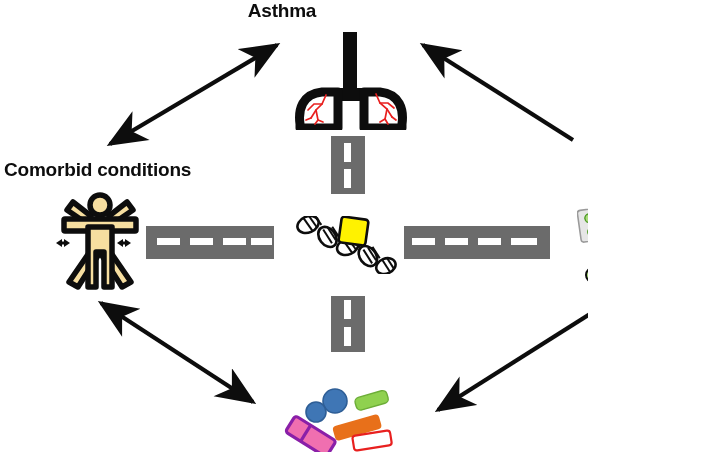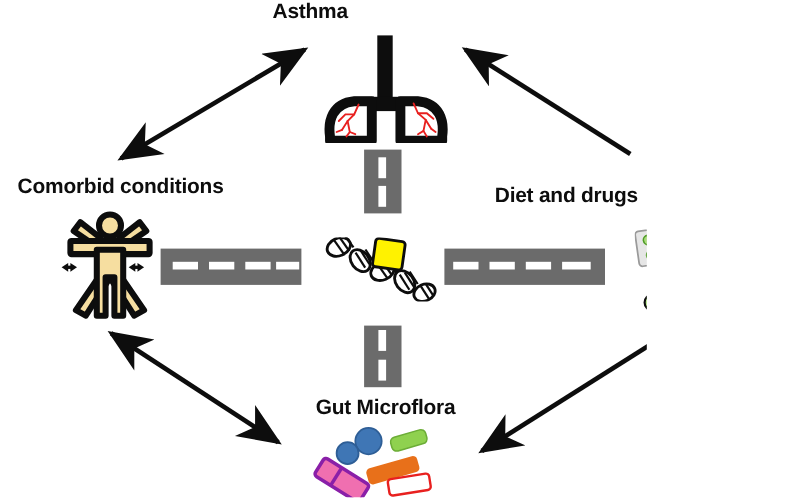--- a/index.html
+++ b/index.html
@@ -31,21 +31,20 @@
     top: 0px;
     text-align: center;
     font-size: 19px;
     
     transform: translateX(-12px);
   }
   #label-comorbid {
     left: 4px;
     top: 159px;
     font-size: 19px;
-    margin-left: 12px;
   }
   #label-diet {
     right: 8px;
     top: 168px;
     font-size: 19px;
   }
   #label-nrs {
     left: 272px;
     top: 199px;
     font-size: 17px;
@@ -273,18 +272,16 @@
       <rect x="4" y="39" width="48" height="19" rx="3" fill="#f06fb0" stroke="#8a1fa8" stroke-width="3.2"></rect>
       <path d="M22,39 L22,58" stroke="#8a1fa8" stroke-width="3.2"></path>
     </g>
     <rect x="70" y="45" width="38" height="15" rx="3" transform="rotate(-9 89 52)" fill="#ffffff" stroke="#e8201f" stroke-width="2.2"></rect>
   </svg>
 
   <div class="label" id="label-asthma">Asthma</div>
 
   <div class="label" id="label-comorbid">Comorbid conditions</div>
 
-  <div class="label" id="label-diet">Diet and drugs</div>
-
-  <div class="label" id="label-gut">Gut Microflora</div>
+
 
 
 </div>
 
 </body></html>

